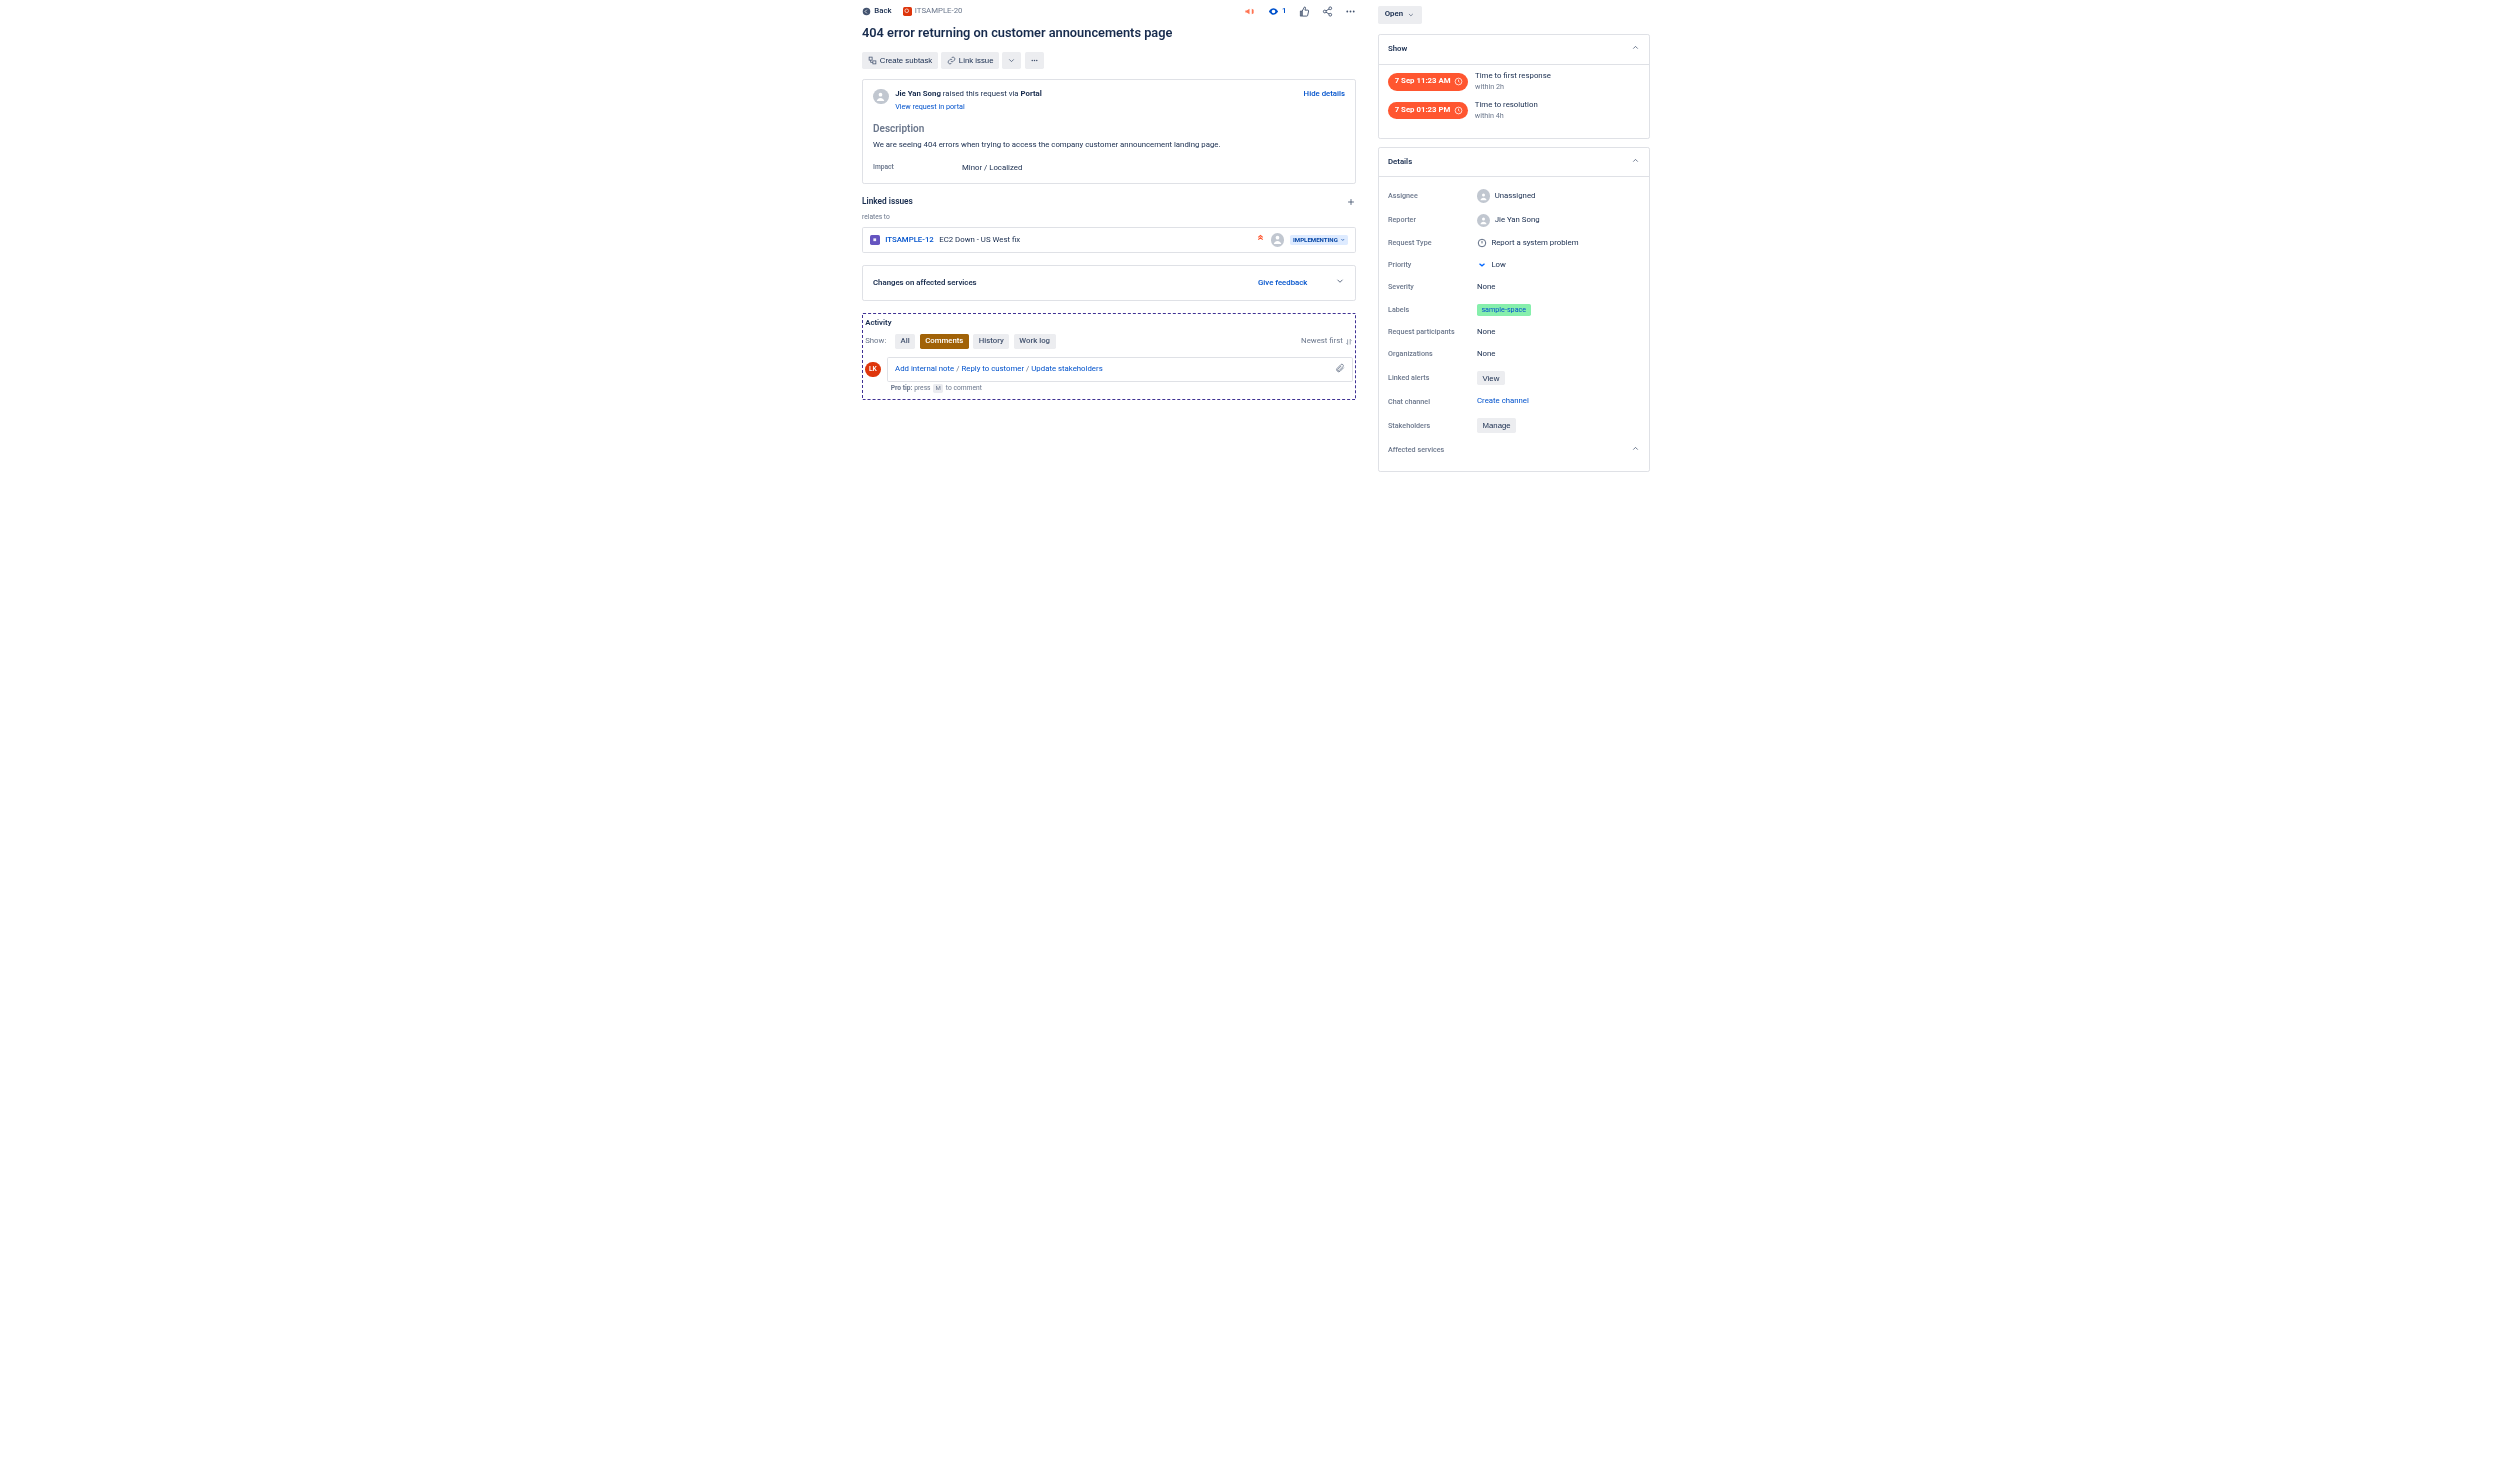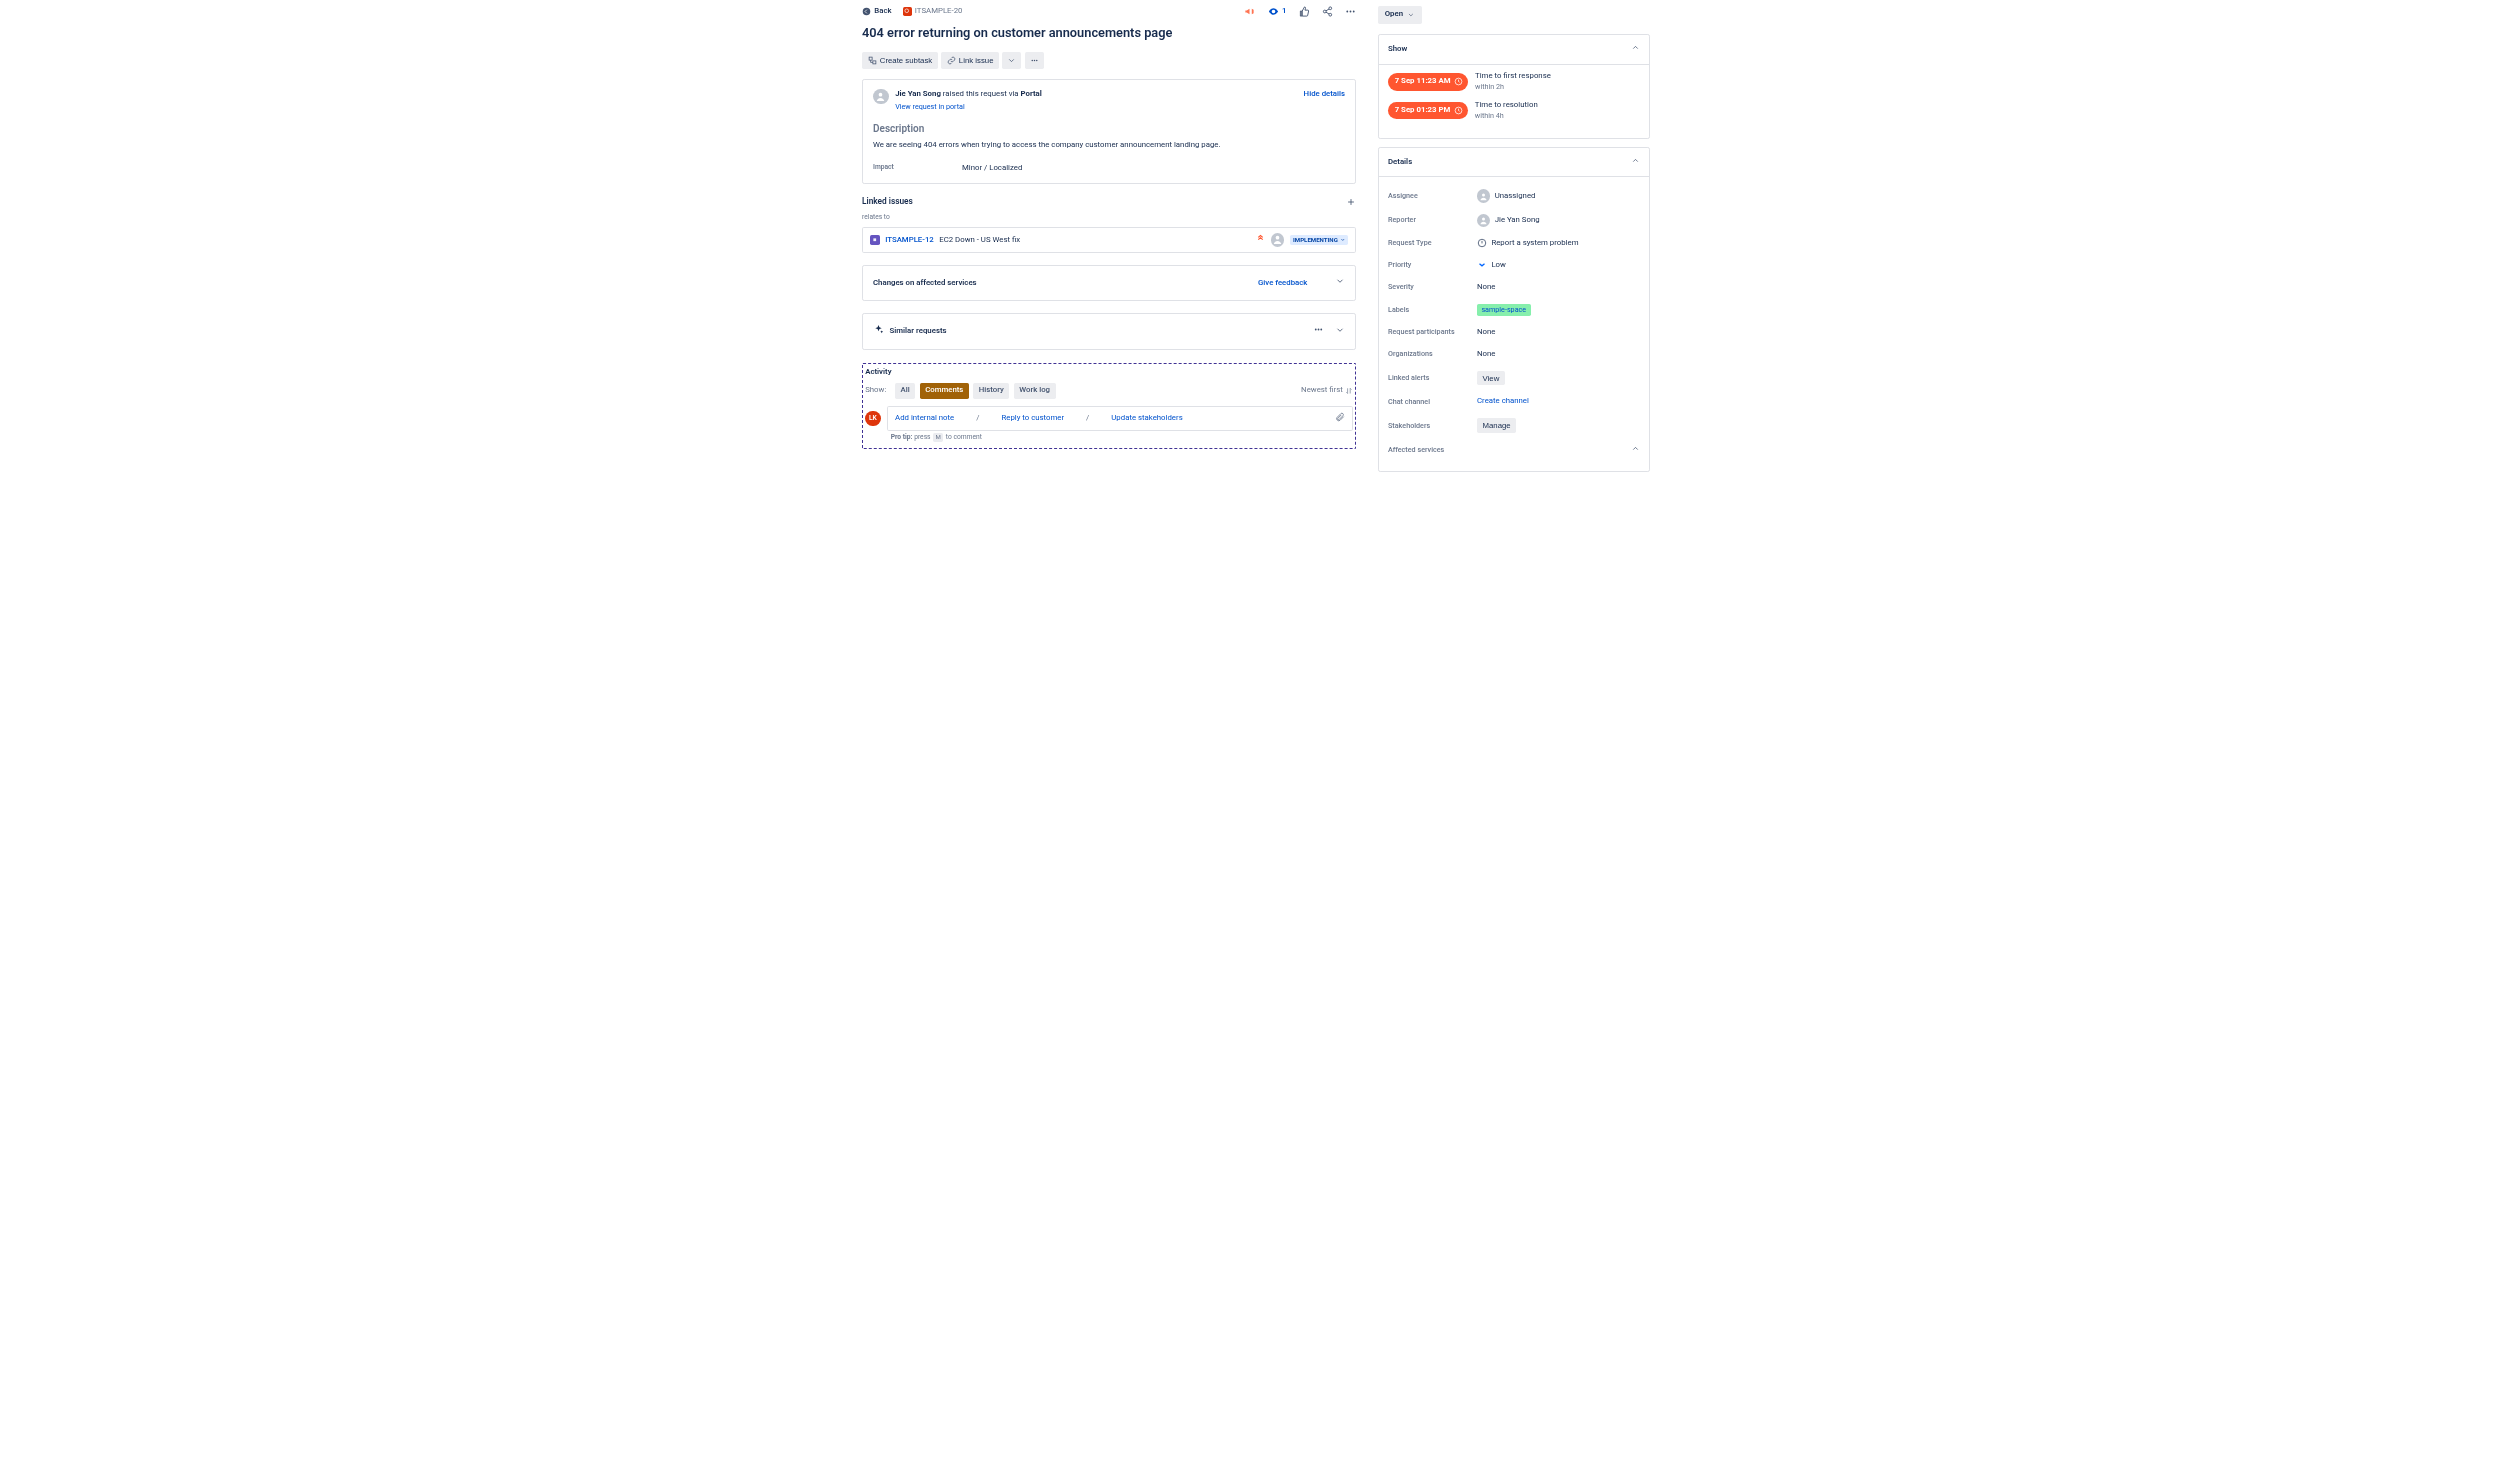--- a/index.html
+++ b/index.html
@@ -74,21 +74,21 @@
 .act-tabs-row { display: flex; justify-content: space-between; align-items: center; margin-bottom: 7.8px; }
 .act-tabs { display: flex; align-items: center; gap: 4.4px; }
 .act-show { color: #6B778C; font-size: 7.8px; margin-right: 4.4px; }
 .tab { background: rgba(9,30,66,0.08); color: #42526E; border-radius: 1.7px; padding: 2.2px 5.5px; font-weight: 500; cursor: pointer; font-size: 7.8px; }
 .tab.active { background: #a16207; color: #fff; }
 .sort { color: #6B778C; display: flex; align-items: center; gap: 2.2px; cursor: pointer; }
 
 .comment-row { display: flex; align-items: center; gap: 6.7px; }
 .user-avatar { width: 15.5px; height: 15.5px; border-radius: 50%; background: #DE350B; color:#fff; font-size:6.7px; font-weight:600; display:inline-flex; align-items:center; justify-content:center; }
 .comment-box { flex: 1; border: 0.6px solid #DFE1E6; border-radius: 1.7px; padding: 4.4px 6.7px; display: flex; align-items: center; justify-content: space-between; }
-.comment-links { display: flex; align-items: center; gap: 22px; color: #6B778C; }
+.comment-links { display: flex; align-items: center; gap: 2px; color: #6B778C; }
 .clink { color: #0052CC; cursor: pointer; }
 .pro-tip { color: #6B778C; font-size: 6.7px; margin-left: 25.5px; margin-top: 2.2px; }
 .kbd { display: inline-block; background: #EBECF0; border-radius: 1.7px; padding: 0 2.2px; font-size: 6.1px; margin: 0 1.1px; }
 
 
 .status-btn { display:inline-flex; align-items:center; gap:4.4px; background: rgba(9,30,66,0.08); padding: 3.9px 6.7px; border-radius: 1.7px; font-weight: 600; margin-bottom: 10px; cursor:pointer; }
 .side-panel { border: 0.6px solid #DFE1E6; border-radius: 2.2px; margin-bottom: 7.8px; }
 .side-head { display:flex; justify-content:space-between; align-items:center; padding: 7.8px 9px; font-weight:600; border-bottom: 0.6px solid #DFE1E6; }
 .side-body { padding: 6.7px 9px 9px 9px; }
 .sla-row { display: flex; align-items: center; gap: 6.7px; margin-bottom: 7.8px; }
@@ -273,46 +273,20 @@
         <span class="feedback-link">Give feedback</span>
         <span class="chev">
           <svg width="10" height="10" viewBox="0 0 24 24" fill="none" stroke="#42526E" stroke-width="2">
                 <path d="M6 9l6 6 6-6"></path>
               </svg>
         </span>
       </div>
     </div>
   </div>
 
-  <div class="panel">
-    <div class="collapse-row">
-      <div class="similar-title">
-        <span>
-          <svg width="11" height="11" viewBox="0 0 24 24" fill="#172B4D">
-                <path d="M12 2l2 5 5 2-5 2-2 5-2-5-5-2 5-2zM19 14l1 2 2 1-2 1-1 2-1-2-2-1 2-1z"></path>
-              </svg>
-        </span>
-        <span>Similar requests</span>
-      </div>
-      <div class="collapse-right">
-        <span class="dots-ico">
-          <svg width="11" height="11" viewBox="0 0 24 24" fill="#42526E">
-                <circle cx="6" cy="12" r="2"></circle>
-                <circle cx="12" cy="12" r="2"></circle>
-                <circle cx="18" cy="12" r="2"></circle>
-              </svg>
-        </span>
-        <span class="chev">
-          <svg width="10" height="10" viewBox="0 0 24 24" fill="none" stroke="#42526E" stroke-width="2">
-                <path d="M6 9l6 6 6-6"></path>
-              </svg>
-        </span>
-      </div>
-    </div>
-  </div>
 
   <div class="activity-box">
     <div class="act-title">Activity</div>
     <div class="act-tabs-row">
       <div class="act-tabs">
         <span class="act-show">Show:</span>
         <span class="tab">All</span>
         <span class="tab active">Comments</span>
         <span class="tab">History</span>
         <span class="tab">Work log</span>

